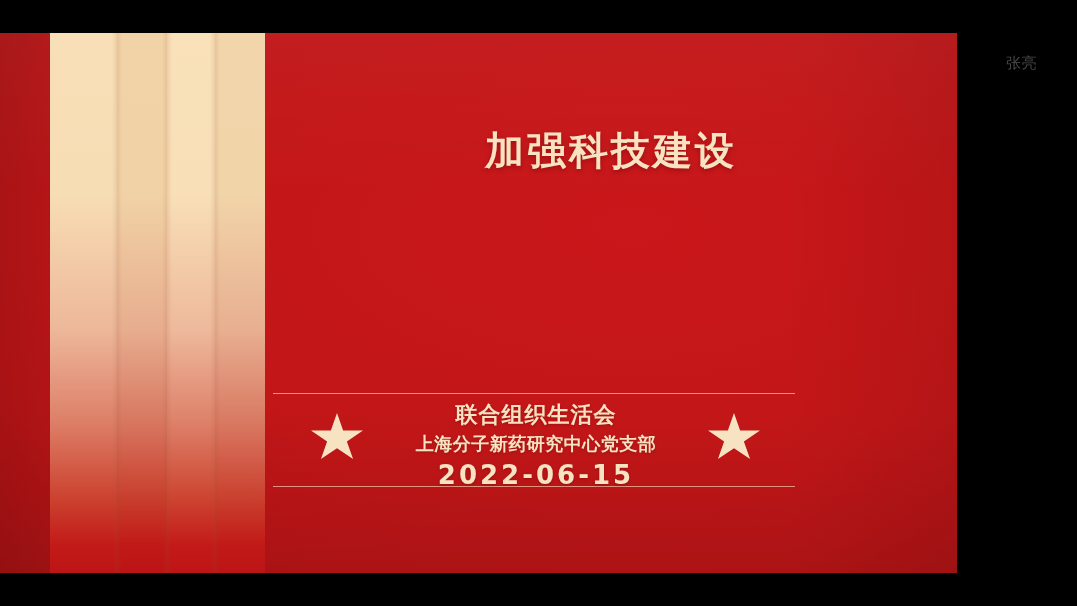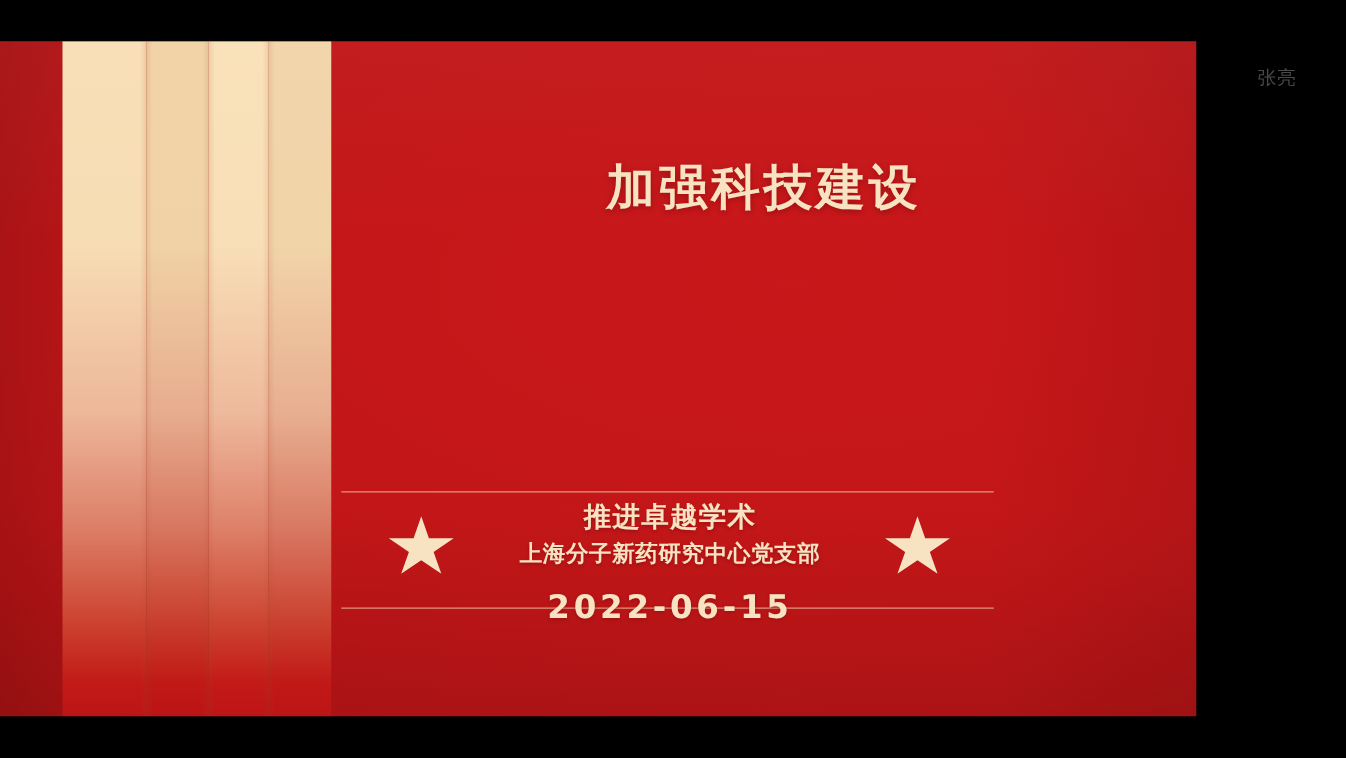--- a/index.html
+++ b/index.html
@@ -217,21 +217,21 @@
     white-space: nowrap;
     text-shadow: 0 1px 3px rgba(90,0,0,0.35);
   }
 
   .org-line.wide {
     font-size: 18px;
     letter-spacing: 0.5px;
   }
 
   .date-line {
-    margin-top: 13px;
+    margin-top: 2px;
     color: #f7e3c1;
     font-family: "DejaVu Sans", "Liberation Sans", sans-serif;
     font-weight: bold;
     font-size: 26px;
     line-height: 31px;
     letter-spacing: 3px;
     white-space: nowrap;
     text-shadow: 0 1px 3px rgba(90,0,0,0.35);
   }
 </style>
@@ -270,21 +270,21 @@
 
       <div class="footer">
 
         <div class="rule"></div>
 
         <div class="footer-body">
           <div class="star left"></div>
           <div class="star right"></div>
 
           <div class="footer-text">
-            <div class="org-line">推进卓越学术</div>
+            <div class="org-line">联合组织生活会</div>
             <div class="org-line wide">上海分子新药研究中心党支部</div>
             <div class="date-line">2022-06-15</div>
           </div>
         </div>
 
         <div class="rule"></div>
 
       </div>
 
     </div>

